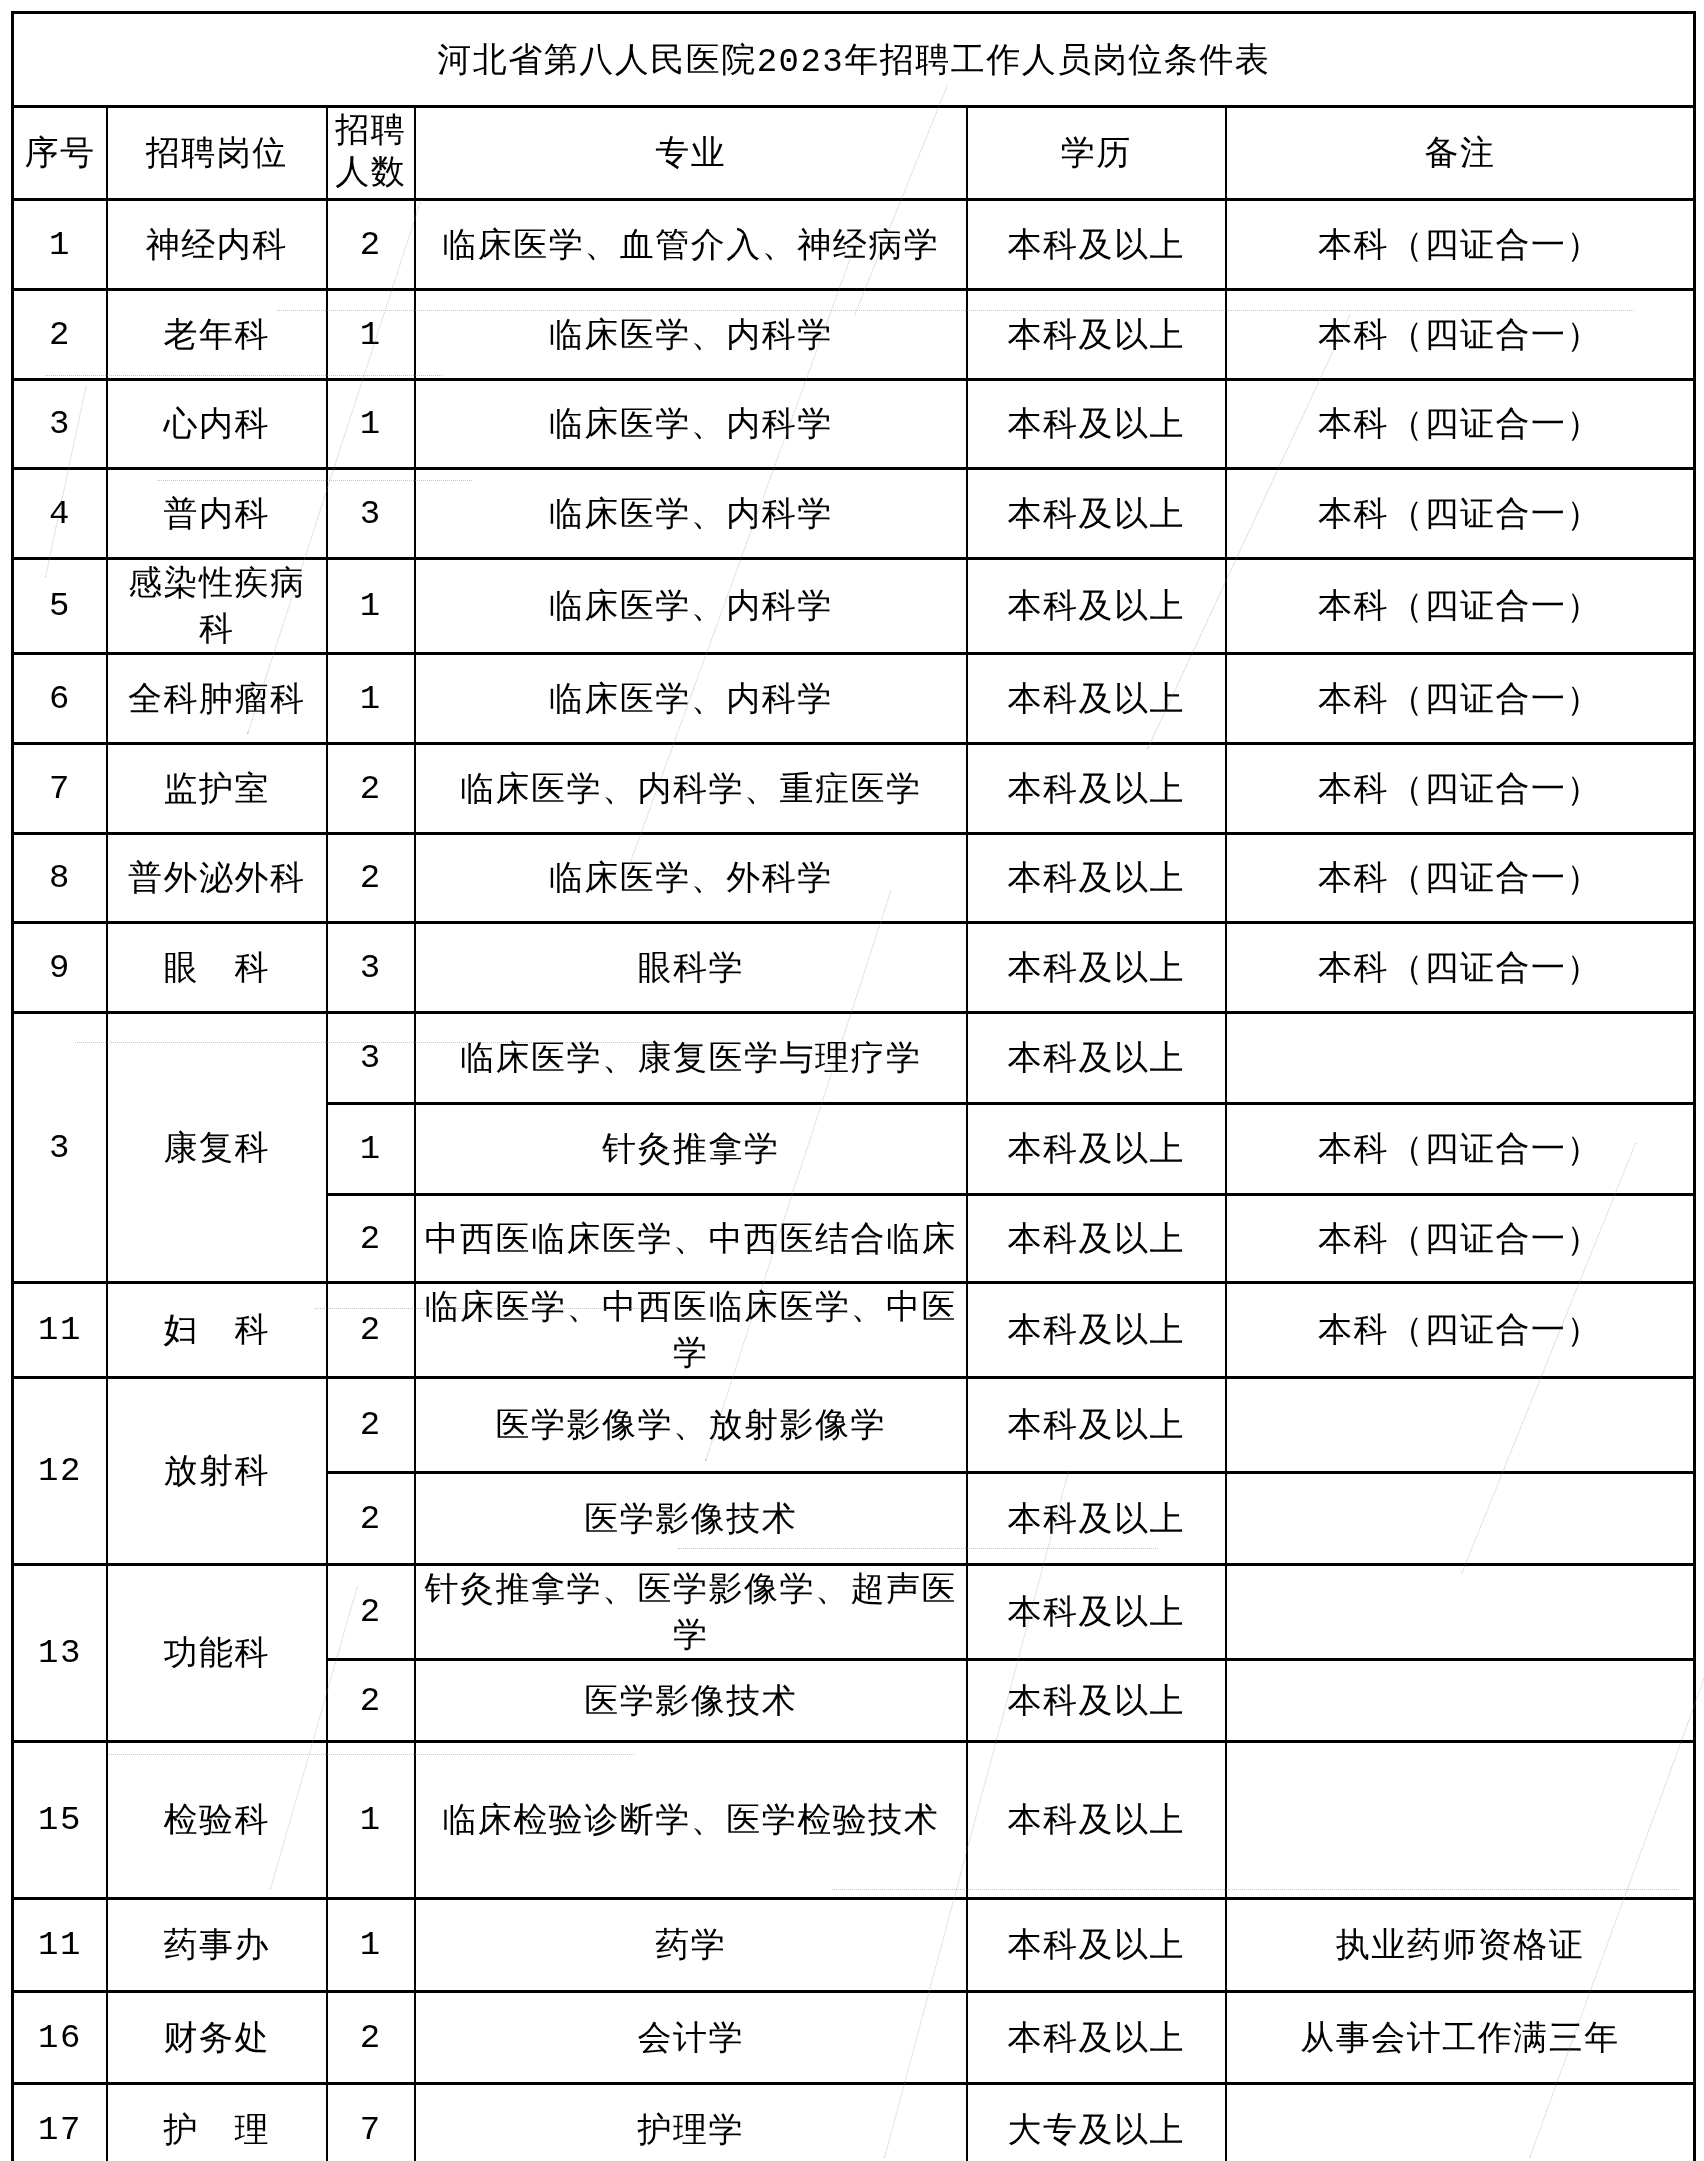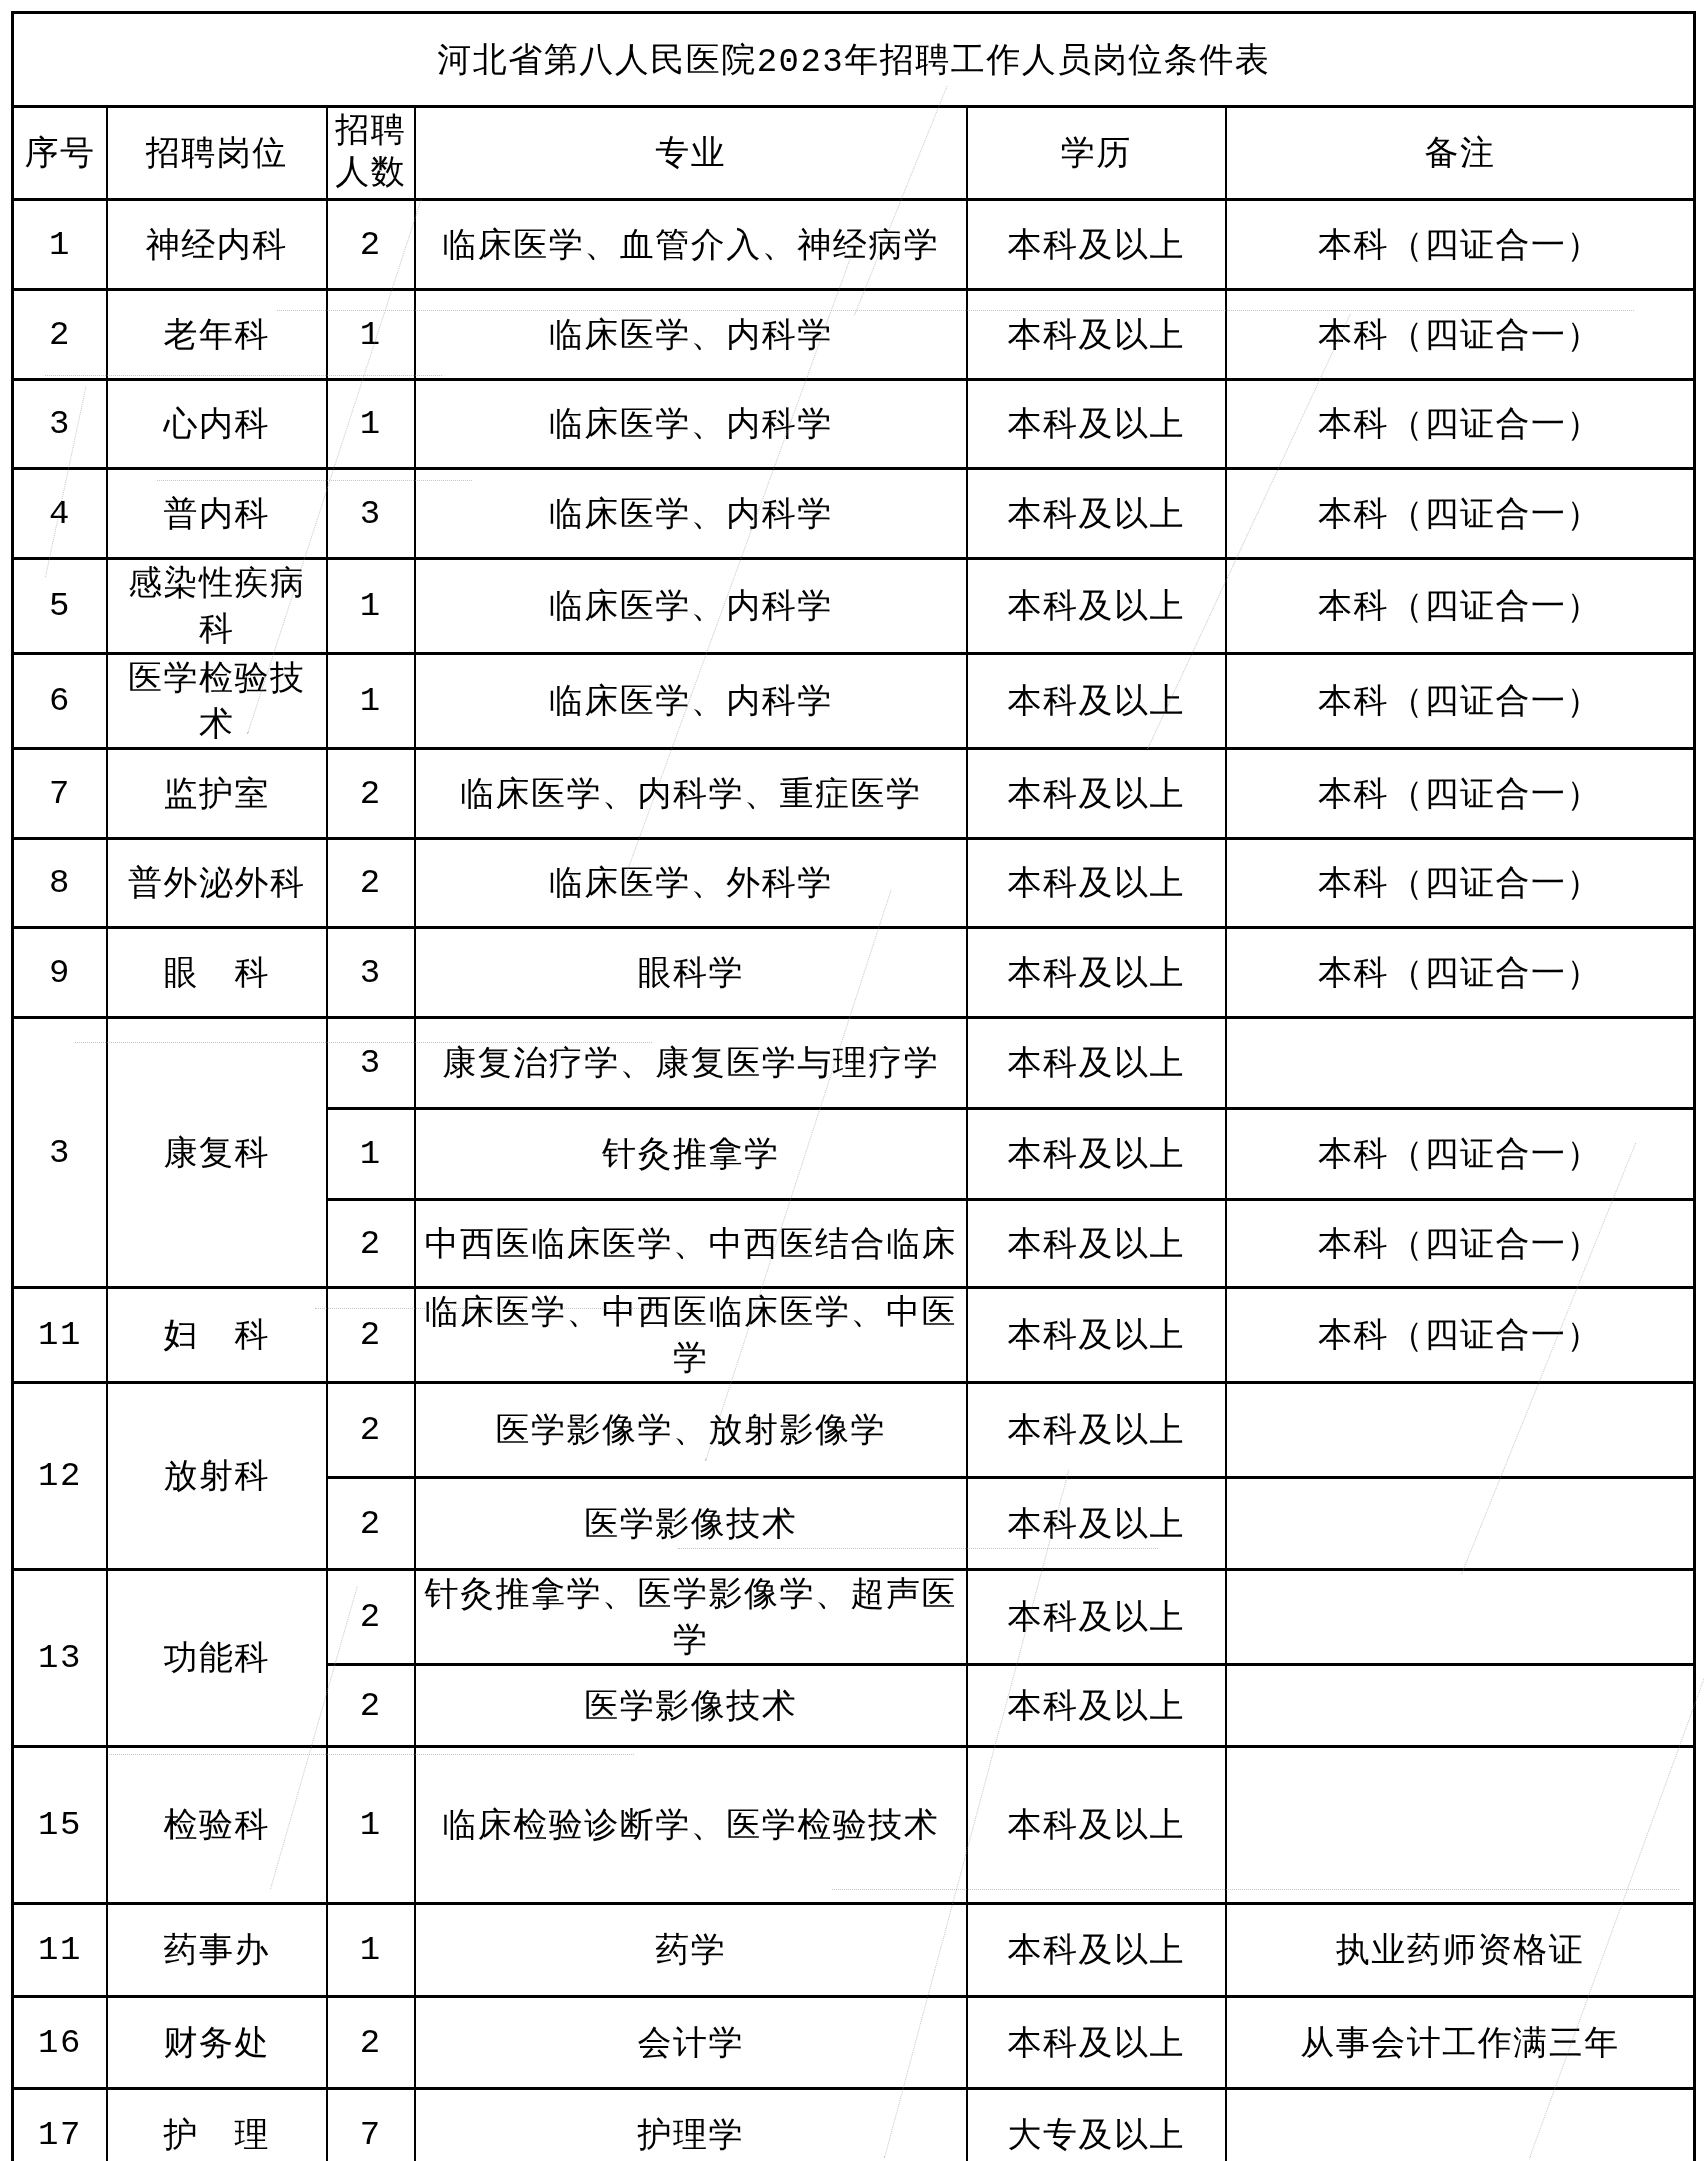--- a/index.html
+++ b/index.html
@@ -121,21 +121,21 @@
       <td>5</td>
       <td>感染性疾病科</td>
       <td>1</td>
       <td>临床医学、内科学</td>
       <td>本科及以上</td>
       <td>本科（四证合一）</td>
     </tr>
 
     <tr style="height:90px">
       <td>6</td>
-      <td>医学检验技术</td>
+      <td>全科肿瘤科</td>
       <td>1</td>
       <td>临床医学、内科学</td>
       <td>本科及以上</td>
       <td>本科（四证合一）</td>
     </tr>
 
     <tr style="height:90px">
       <td>7</td>
       <td>监护室</td>
       <td>2</td>
@@ -159,21 +159,21 @@
       <td>3</td>
       <td>眼科学</td>
       <td>本科及以上</td>
       <td>本科（四证合一）</td>
     </tr>
 
     <tr style="height:91px">
       <td rowspan="3">3</td>
       <td rowspan="3">康复科</td>
       <td>3</td>
-      <td>康复治疗学、康复医学与理疗学</td>
+      <td>临床医学、康复医学与理疗学</td>
       <td>本科及以上</td>
       <td></td>
     </tr>
 
     <tr style="height:91px">
       <td>1</td>
       <td>针灸推拿学</td>
       <td>本科及以上</td>
       <td>本科（四证合一）</td>
     </tr>

